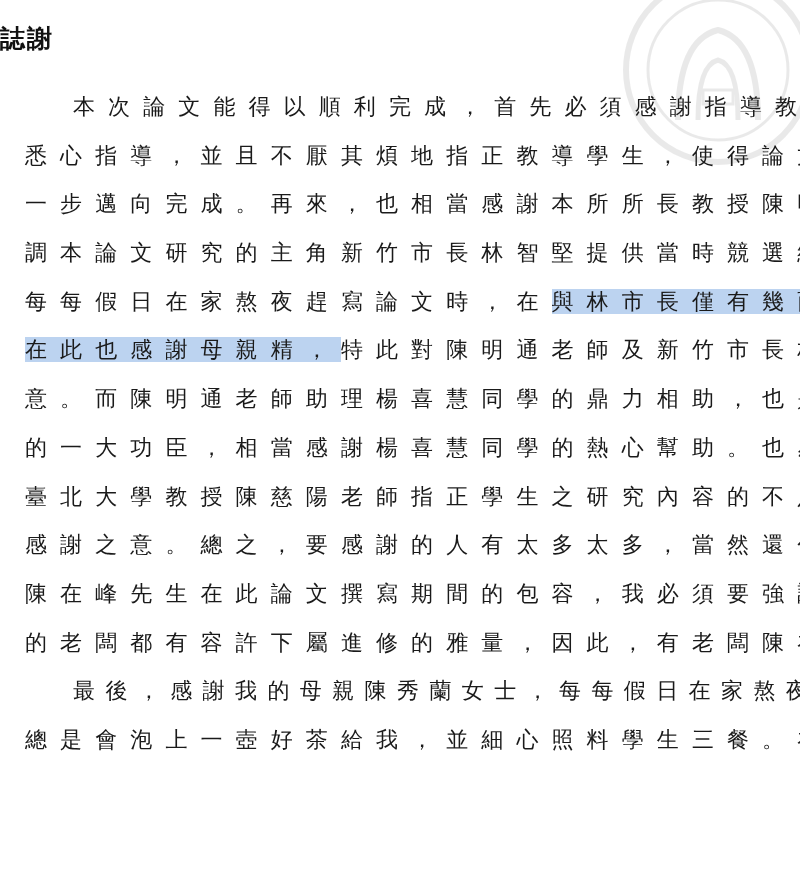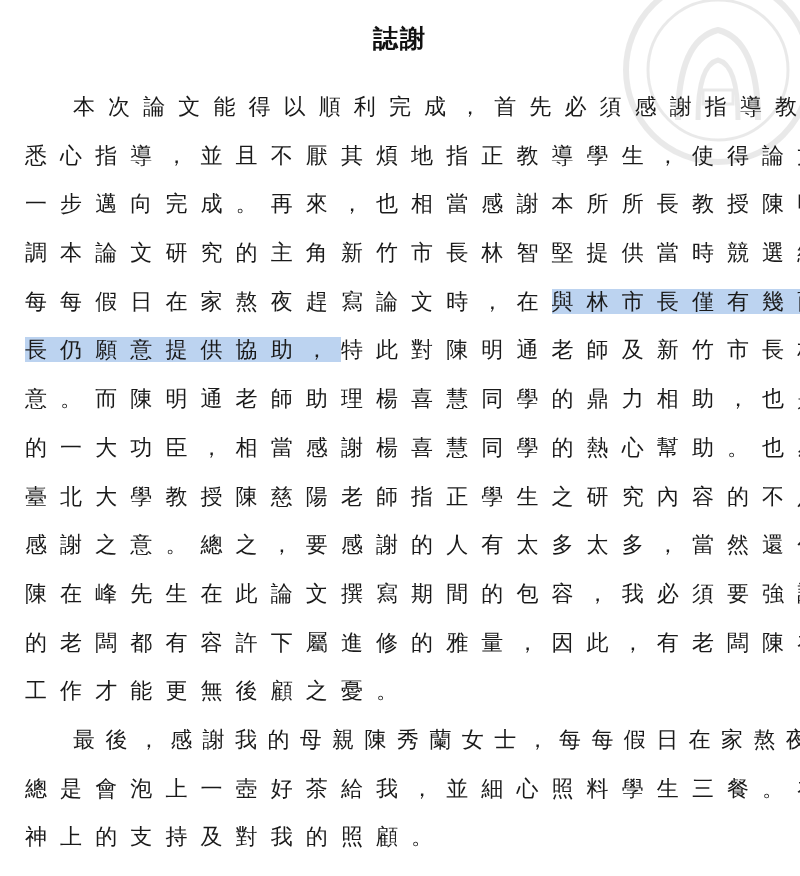--- a/index.html
+++ b/index.html
@@ -22,21 +22,21 @@
       width: 200px;
       height: 200px;
       opacity: 0.12;
       pointer-events: none;
     }
     .title {
       position: absolute;
       left: 0;
       top: 22px;
       width: 800px;
-      text-align: center;
+      text-align: left;
       font-size: 25px;
       font-weight: bold;
       letter-spacing: 2px;
       color: #111;
     }
     .page {
       position: absolute;
       left: 25px;
       top: 90px;
       width: 750px;
@@ -72,27 +72,25 @@
 
 <div class="title">誌謝</div>
 
 <div class="page" id="page">
     <div>
       <div class="line indent"><span>本次論文能得以順利完成，首先必須感謝指導教授李碧涵老師的</span></div>
       <div class="line"><span>悉心指導，並且不厭其煩地指正教導學生，使得論文能從無到有一步</span></div>
       <div class="line"><span>一步邁向完成。再來，也相當感謝本所所長教授陳明通老師，幫助協</span></div>
       <div class="line"><span>調本論文研究的主角新竹市長林智堅提供當時競選總部內部參考所用</span></div>
       <div class="line"><span>每每假日在家熬夜趕寫論文時，在</span><span class="hl">與林市長僅有幾面之緣的情形下，市</span></div>
-      <div class="line"><span class="hl">長仍願意提供協助，</span><span>特此對陳明通老師及新竹市長林智堅表達感謝之</span></div>
+      <div class="line"><span class="hl">在此也感謝母親精，</span><span>特此對陳明通老師及新竹市長林智堅表達感謝之</span></div>
       <div class="line"><span>意。而陳明通老師助理楊喜慧同學的鼎力相助，也是使本論文能完成</span></div>
       <div class="line"><span>的一大功臣，相當感謝楊喜慧同學的熱心幫助。也感謝口試委員國立</span></div>
       <div class="line"><span>臺北大學教授陳慈陽老師指正學生之研究內容的不足問題，在此表達</span></div>
       <div class="line"><span>感謝之意。總之，要感謝的人有太多太多，當然還包含我現在的老闆</span></div>
       <div class="line"><span>陳在峰先生在此論文撰寫期間的包容，我必須要強調的是，並非所有</span></div>
       <div class="line"><span>的老闆都有容許下屬進修的雅量，因此，有老闆陳在峰的鼓勵與支持，</span></div>
-      <div class="line"><span>工作才能更無後顧之憂。</span></div>
     </div>
     <div>
       <div class="line indent2"><span>最後，感謝我的母親陳秀蘭女士，每每假日在家熬夜趕寫論文時，</span></div>
       <div class="line"><span>總是會泡上一壺好茶給我，並細心照料學生三餐。在此也感謝母親精</span></div>
-      <div class="line"><span>神上的支持及對我的照顧。</span></div>
     </div>
   </div>
 
 </body></html>

